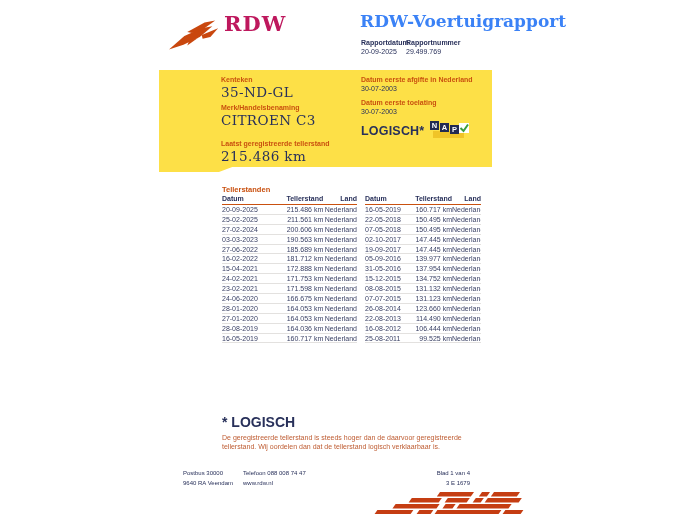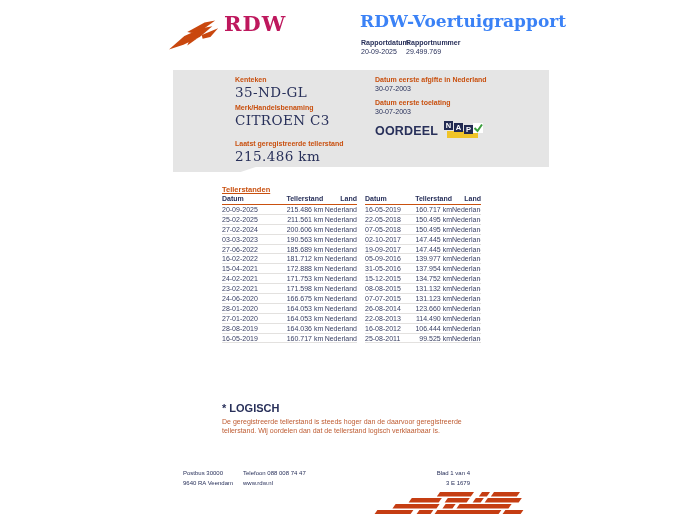--- a/index.html
+++ b/index.html
@@ -13,49 +13,49 @@
   #wordmark{left:224px;top:11px;font-family:"DejaVu Serif",serif;font-weight:700;
             font-size:21px;color:#be185d;letter-spacing:1px;}
   #page-title{left:360px;top:11px;font-family:"DejaVu Serif",serif;font-weight:700;
               font-size:17px;color:#3b82f6;}
   .meta-label{font-size:7px;font-weight:700;color:#28305A;}
   .meta-value{font-size:7px;color:#28305A;margin-top:2px;}
   #report-date{left:361px;top:39px;}
   #report-number{left:406px;top:39px;}
 
   
-  #summary-panel{left:173px;top:70px;width:376px;height:102px;background:#e5e5e5;
+  #summary-panel{left:159px;top:70px;width:333px;height:102px;background:#fde047;
     clip-path:polygon(0 0,100% 0,100% 95%,22% 95%,18% 100%,0 100%);}
   .sum-label{font-size:7px;font-weight:700;color:#C9500F;}
   .sum-serif{font-family:"DejaVu Serif",serif;font-size:13.5px;color:#28305A;
              letter-spacing:0.4px;margin-top:1px;}
   .sum-small{font-size:7px;color:#28305A;margin-top:2px;}
   #sum-left{left:62px;top:6px;width:150px;}
   #sum-right{left:202px;top:6px;width:122px;}
   #odo-block{margin-top:12px;}
   #verdict{margin-top:9px;font-size:12.5px;font-weight:700;color:#28305A;
            line-height:15px;letter-spacing:0.2px;}
   #nap-logo{position:absolute;left:270px;top:50px;width:40px;height:22px;}
 
   
-  #table-title{left:222px;top:185px;font-size:7.5px;font-weight:700;color:#C9500F;text-decoration:underline;}
+  #table-title{left:222px;top:185px;font-size:7.5px;font-weight:700;color:#C9500F;}
   .tgroup{top:195px;font-size:7px;color:#3A4165;}
   #tgroup-left{left:222px;width:135px;}
   #tgroup-right{left:365px;width:116px;}
   .thead{display:flex;font-weight:700;color:#28305A;
          border-bottom:1px solid #C9500F;padding-bottom:2px;}
   .trow{display:flex;align-items:center;height:8.9px;border-bottom:1px solid #E3E1DF;}
   .tcell{overflow:hidden;white-space:nowrap;}
   .c0{width:42%;text-align:left;}
   .c1{width:33%;text-align:right;}
   .c2{width:25%;text-align:right;}
 
   
   #footnote{left:222px;top:402px;width:268px;}
-  #footnote-title{font-size:11px;font-weight:700;color:#28305A;}
+  #footnote-title{font-size:14px;font-weight:700;color:#28305A;margin-top:12px;}
   #footnote-text{font-size:7px;color:#BE5B31;line-height:9px;margin-top:3px;}
 
   
   .foot{font-size:6px;color:#28305A;line-height:9.5px;}
   #footer-col1{left:183px;top:469px;}
   #footer-col2{left:243px;top:469px;}
   #footer-right{left:380px;top:469px;width:90px;text-align:right;}
   #footer-website{color:#28305A;text-decoration:none;}
 
   
@@ -94,21 +94,21 @@
       <div class="sum-label">Laatst geregistreerde tellerstand</div>
       <div class="sum-serif">215.486 km</div>
     </div>
   </div>
   <div id="sum-right" class="abs">
     <div class="sum-label">Datum eerste afgifte in Nederland</div>
     <div class="sum-small">30-07-2003</div>
     <div class="sum-label" style="margin-top:7px;">Datum eerste toelating</div>
     <div class="sum-small">30-07-2003</div>
     <div id="verdict">
-      <div>OORDEEL</div>
+      <div>LOGISCH*</div>
     </div>
   </div>
   <svg id="nap-logo" viewBox="0 0 40 22">
     <rect x="4" y="11" width="31" height="7" fill="#F0C428"></rect>
     <rect x="1" y="1" width="9" height="9" fill="#222A52"></rect>
     <rect x="11" y="3" width="9" height="9" fill="#222A52"></rect>
     <rect x="21" y="5" width="9" height="9" fill="#222A52"></rect>
     <text x="5.5" y="8.3" font-size="7.5" font-family="Liberation Sans, sans-serif" font-weight="bold" fill="#ffffff" text-anchor="middle">N</text>
     <text x="15.5" y="10.3" font-size="7.5" font-family="Liberation Sans, sans-serif" font-weight="bold" fill="#ffffff" text-anchor="middle">A</text>
     <text x="25.5" y="12.3" font-size="7.5" font-family="Liberation Sans, sans-serif" font-weight="bold" fill="#ffffff" text-anchor="middle">P</text>

